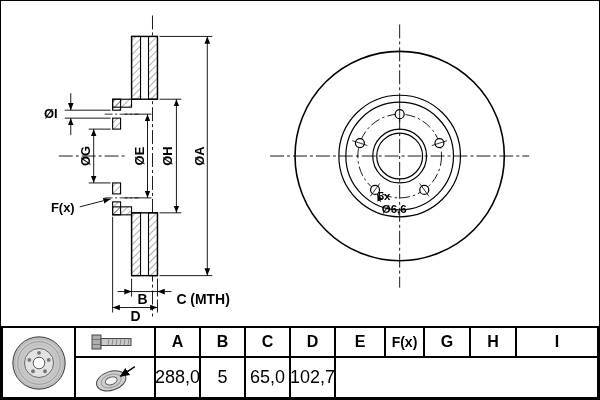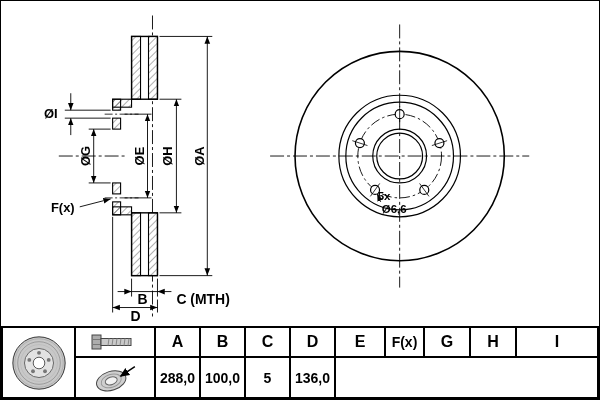--- a/index.html
+++ b/index.html
@@ -32,21 +32,21 @@
     grid-template-rows:30px 1fr;
   }
   .cell{
     border-right:2px solid #000;border-bottom:2px solid #000;
     display:flex;align-items:center;justify-content:center;overflow:hidden;
   }
   .cell.last-col{border-right:none;}
   .cell.bottom-row{border-bottom:none;}
   .hdr{font-size:16px;font-weight:bold;}
   .hdr-fx{font-size:14px;}
-  .val{font-size:14px;font-weight:bold;}
+  .val{font-size:18px;font-weight:normal;}
   .disc-cell{grid-row:1/3;grid-column:1;}
   .bolt-cell{grid-row:1;grid-column:2;}
   .mount-cell{grid-row:2;grid-column:2;}
 </style>
 </head>
 <body>
 
 <div class="sheet">
 
   <svg class="drawing" viewBox="0 0 600 325">
@@ -207,17 +207,17 @@
     <div class="cell hdr">B</div>
     <div class="cell hdr">C</div>
     <div class="cell hdr">D</div>
     <div class="cell hdr">E</div>
     <div class="cell hdr hdr-fx">F(x)</div>
     <div class="cell hdr">G</div>
     <div class="cell hdr">H</div>
     <div class="cell hdr last-col">I</div>
 
     <div class="cell val bottom-row">288,0</div>
-    <div class="cell val bottom-row">100,0</div>
     <div class="cell val bottom-row">5</div>
-    <div class="cell val bottom-row">136,0</div>
+    <div class="cell val bottom-row">65,0</div>
+    <div class="cell val bottom-row">102,7</div>
   </div>
 </div>
 
 </body></html>

